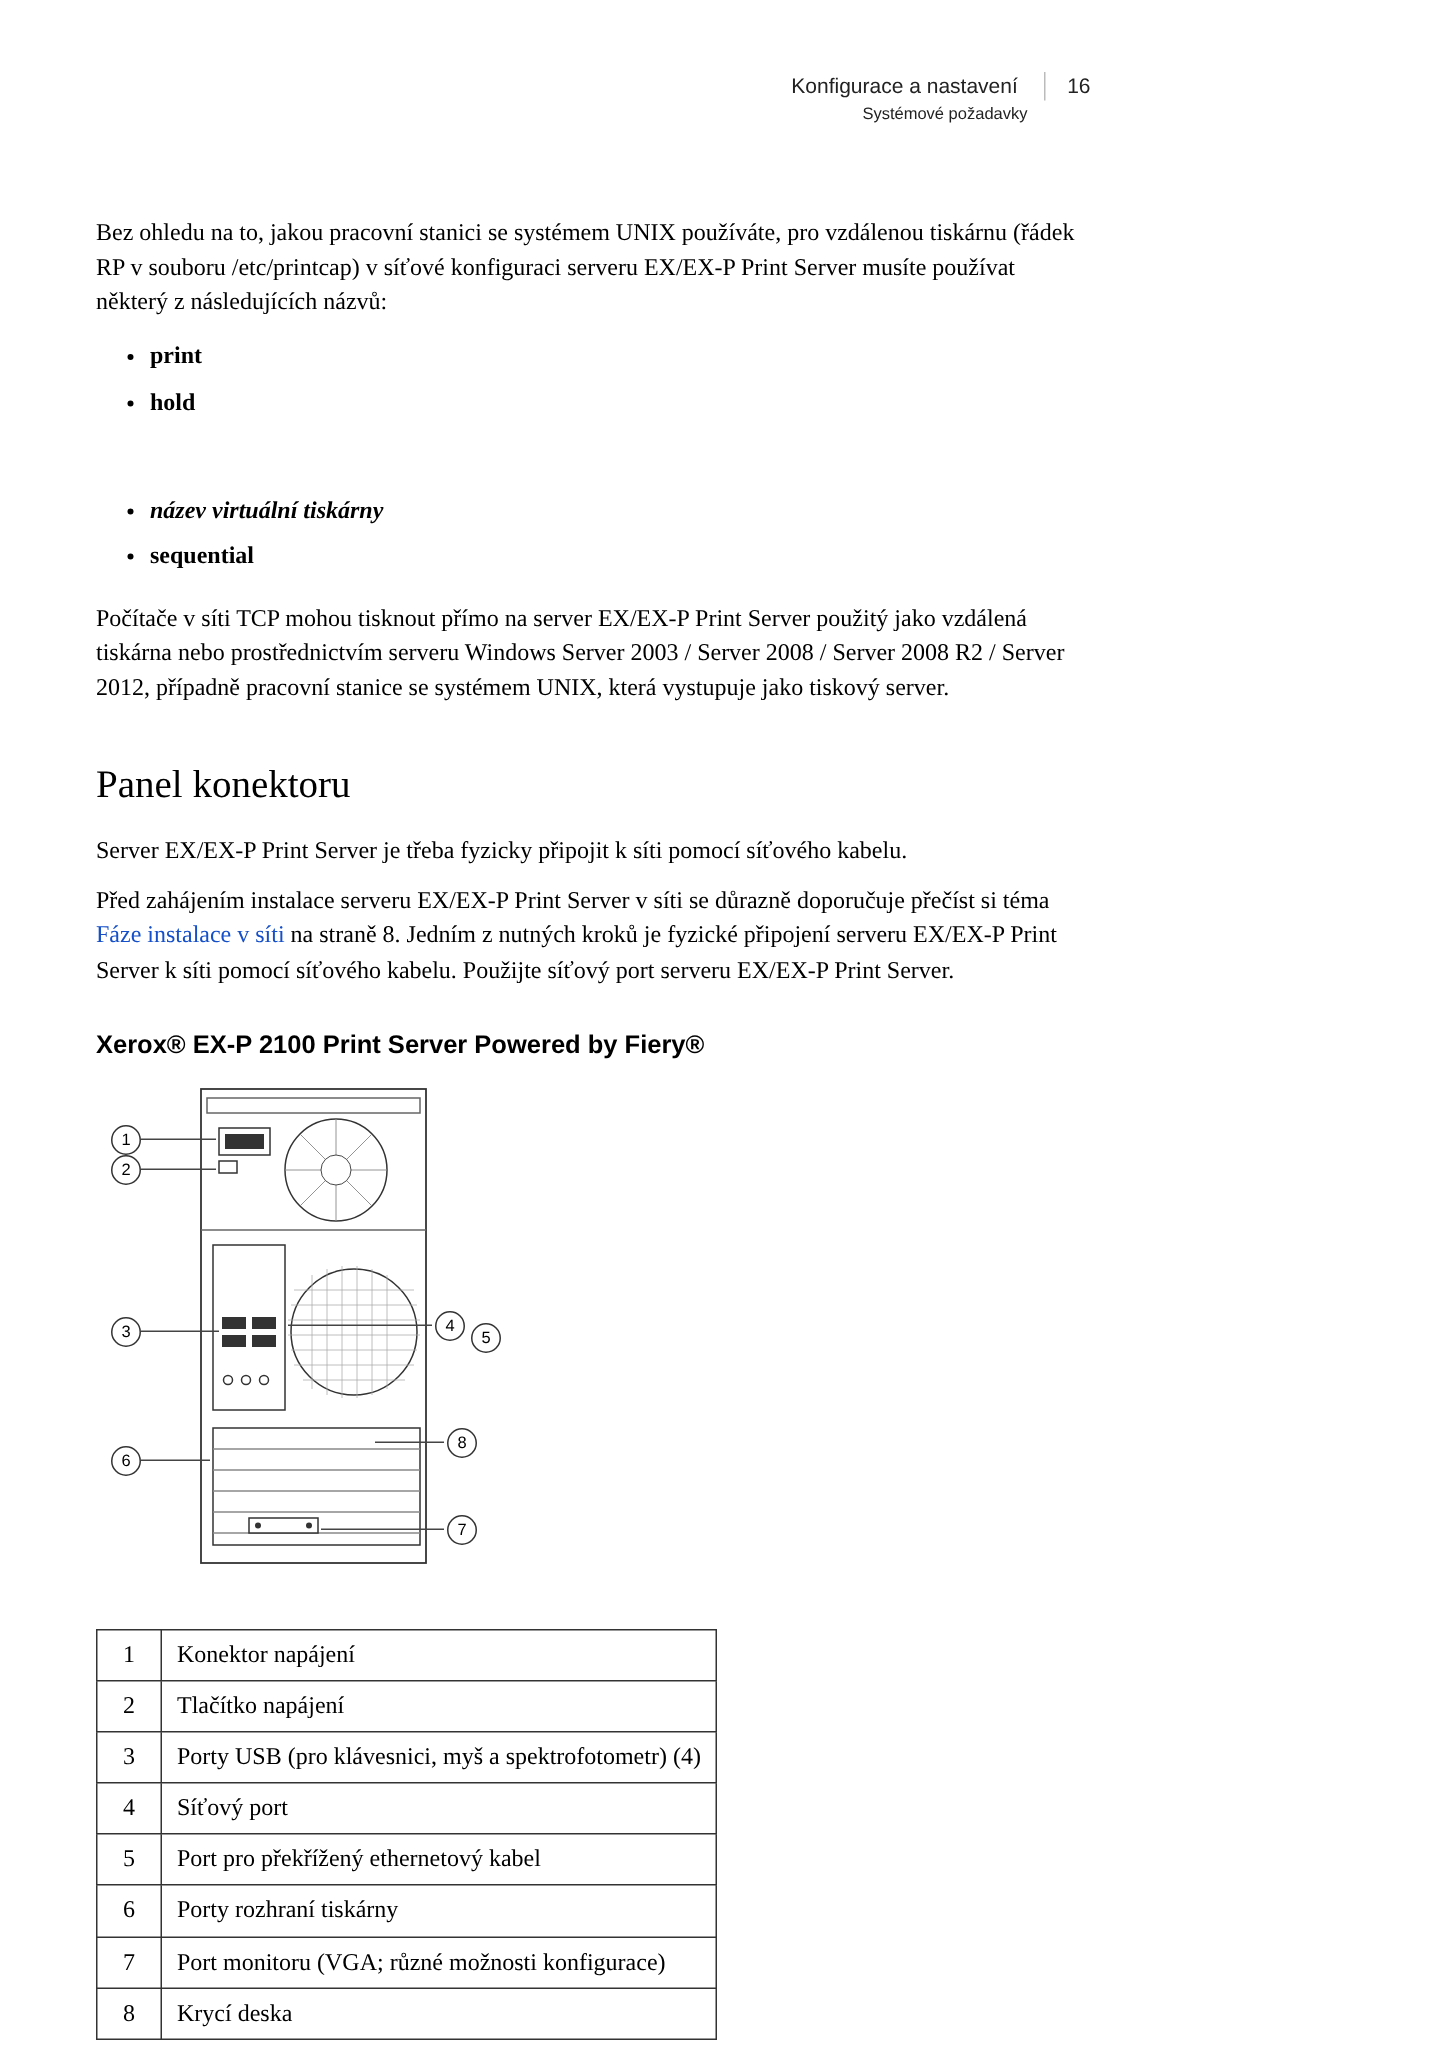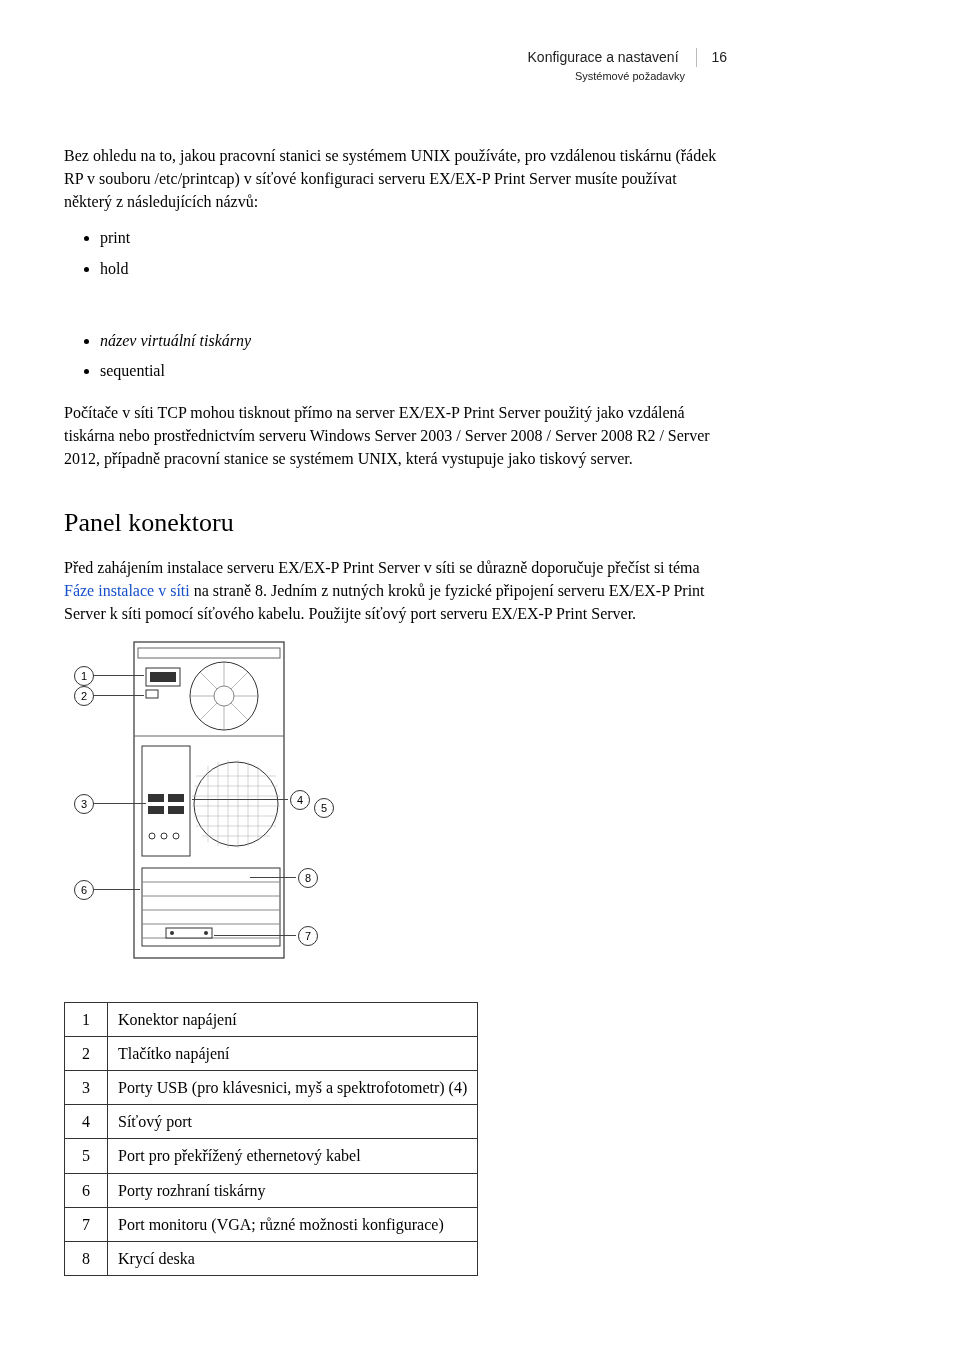--- a/index.html
+++ b/index.html
@@ -44,20 +44,21 @@
     margin-top: 60px;
   }
   .body-text p { margin: 0 0 10px 0; }
   ul.bullets {
     margin: 8px 0 14px 0;
     padding-left: 36px;
   }
   ul.bullets li {
     font-size: 16px;
     line-height: 1.9;
+    font-weight: bold;
   }
   .italic { font-style: italic; margin-top: 42px; }
   h2.section {
     font-family: Liberation Serif, serif;
     font-weight: 400;
     font-size: 26px;
     margin: 34px 0 14px 0;
     color: #000;
   }
   .link { color: #1550c8; }
@@ -128,25 +129,27 @@
       <li>print</li>
       <li>hold</li>
       <li class="italic">název virtuální tiskárny</li>
       <li>sequential</li>
     </ul>
 
     <p>Počítače v síti TCP mohou tisknout přímo na server EX/EX-P Print Server použitý jako vzdálená tiskárna nebo prostřednictvím serveru Windows Server 2003 / Server 2008 / Server 2008 R2 / Server 2012, případně pracovní stanice se systémem UNIX, která vystupuje jako tiskový server.</p>
 
     <h2 class="section">Panel konektoru</h2>
 
+    <p>Server EX/EX-P Print Server je třeba fyzicky připojit k síti pomocí síťového kabelu.</p>
 
     <p>
       <span>Před zahájením instalace serveru EX/EX-P Print Server v síti se důrazně doporučuje přečíst si téma </span><span class="link">Fáze instalace v síti</span><span> na straně 8. Jedním z nutných kroků je fyzické připojení serveru EX/EX-P Print Server k síti pomocí síťového kabelu. Použijte síťový port serveru EX/EX-P Print Server.</span>
     </p>
 
+    <h3 class="subhead">Xerox® EX-P 2100 Print Server Powered by Fiery®</h3>
 
     <div class="diagram">
       
       <svg width="300" height="340" viewBox="0 0 300 340">
 
         <rect x="60" y="6" width="150" height="316" fill="#fff" stroke="#333" stroke-width="1.2"></rect>
 
         <rect x="64" y="12" width="142" height="10" fill="#fff" stroke="#666"></rect>
 
         <rect x="72" y="32" width="34" height="18" fill="#fff" stroke="#333"></rect>

